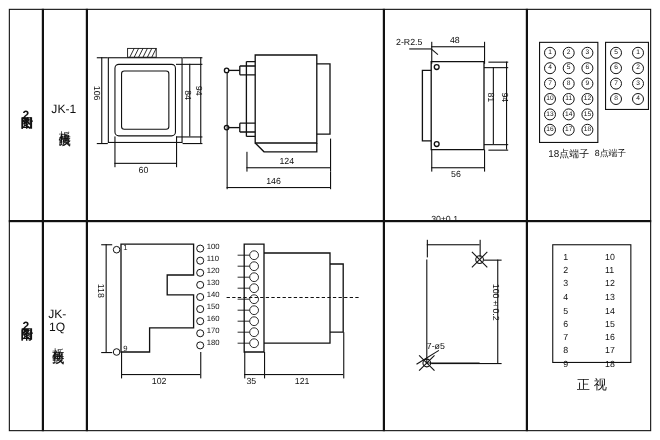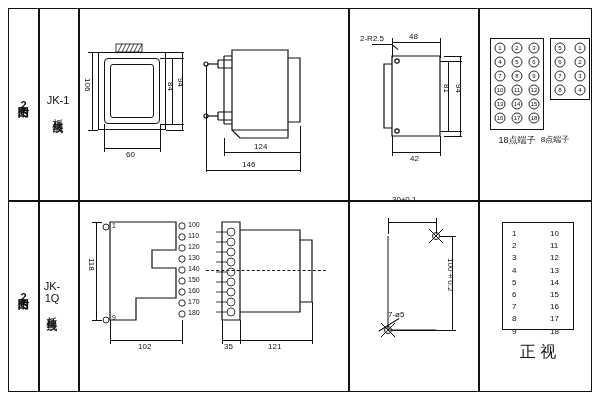--- a/index.html
+++ b/index.html
@@ -139,21 +139,21 @@
   <div class="ln vl" style="left:460px;top:56px;height:80px;"></div>
   <div class="dimv" style="left:454px;top:84px;">94</div>
   <div class="ln hl" style="left:440px;top:61px;width:22px;"></div>
   <div class="ln hl" style="left:440px;top:131px;width:22px;"></div>
   <div class="ln hl" style="left:444px;top:56px;width:18px;"></div>
   <div class="ln hl" style="left:444px;top:136px;width:18px;"></div>
 
   <div class="ln hl" style="left:392px;top:152px;width:48px;"></div>
   <div class="ln vl" style="left:392px;top:136px;height:20px;"></div>
   <div class="ln vl" style="left:440px;top:136px;height:20px;"></div>
-  <div class="dim" style="left:410px;top:154px;">42</div>
+  <div class="dim" style="left:410px;top:154px;">56</div>
 
   <div class="rect" style="left:490px;top:38px;width:54px;height:92px;"></div>
   <div class="rect" style="left:550px;top:38px;width:40px;height:62px;"></div>
 
   <svg width="600" height="400">
     <g stroke="#111" stroke-width="0.9" fill="none">
       <circle cx="500" cy="48" r="5"></circle>
         <circle cx="517" cy="48" r="5"></circle>
         <circle cx="534" cy="48" r="5"></circle>
       <circle cx="500" cy="62" r="5"></circle>
@@ -344,15 +344,15 @@
     <div>10</div>
     <div>11</div>
     <div>12</div>
     <div>13</div>
     <div>14</div>
     <div>15</div>
     <div>16</div>
     <div>17</div>
     <div>18</div>
   </div>
-  <div class="cap" style="left:500px;top:342px;width:76px;font-size:16px;text-align:center;">正  视</div>
+  <div class="cap" style="left:500px;top:342px;width:76px;font-size:12px;text-align:center;">正  视</div>
 
 </div>
 
 </body></html>

